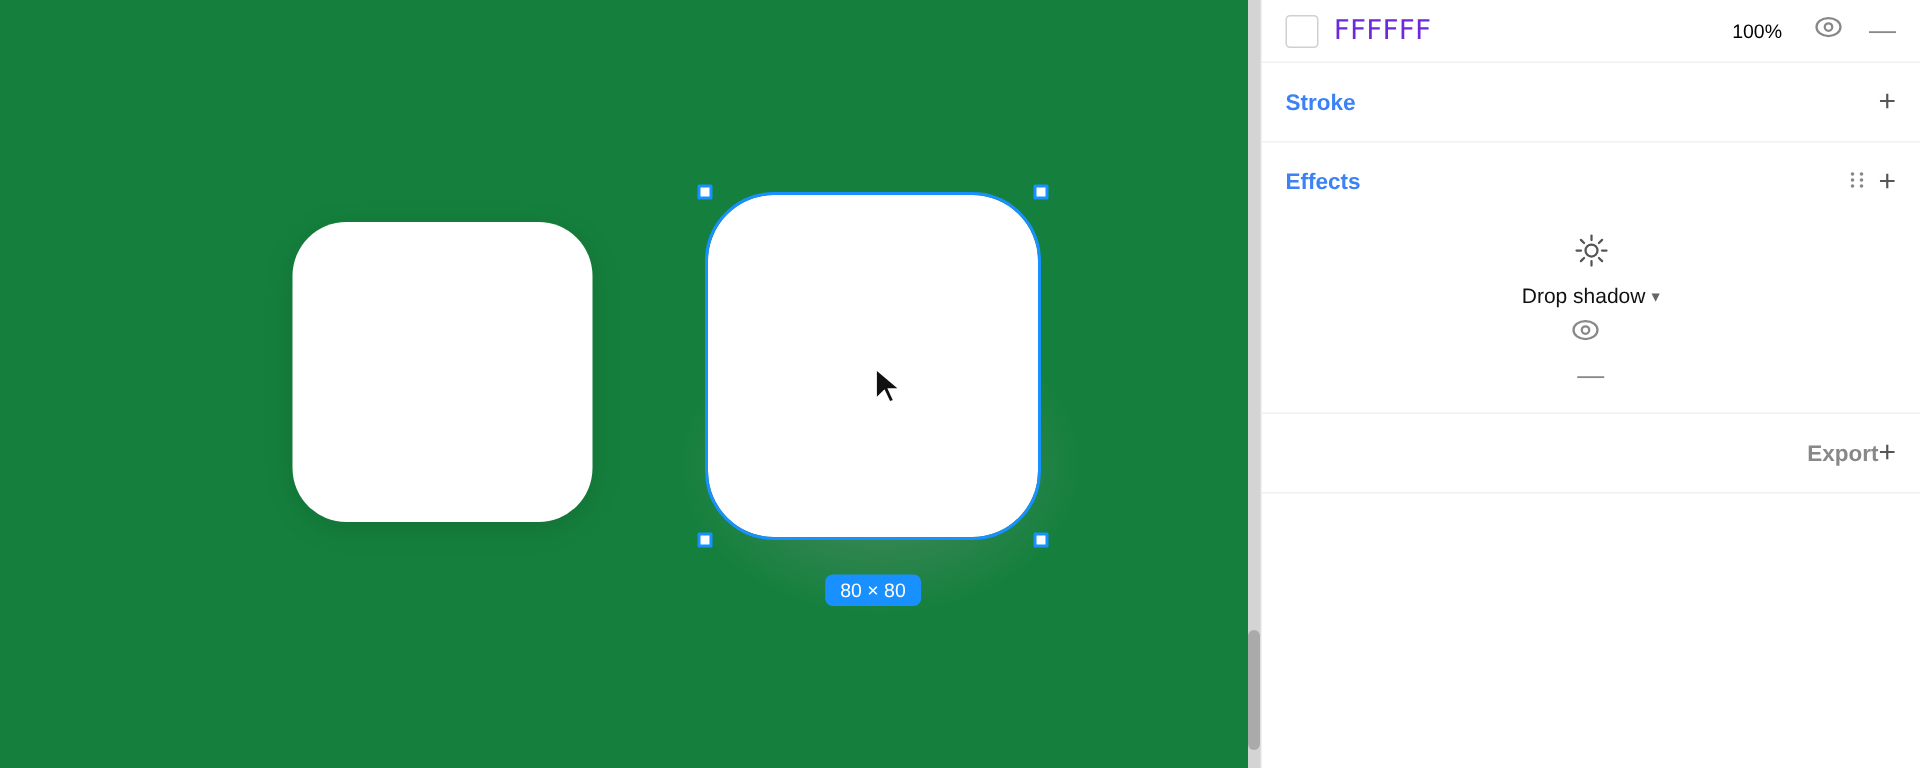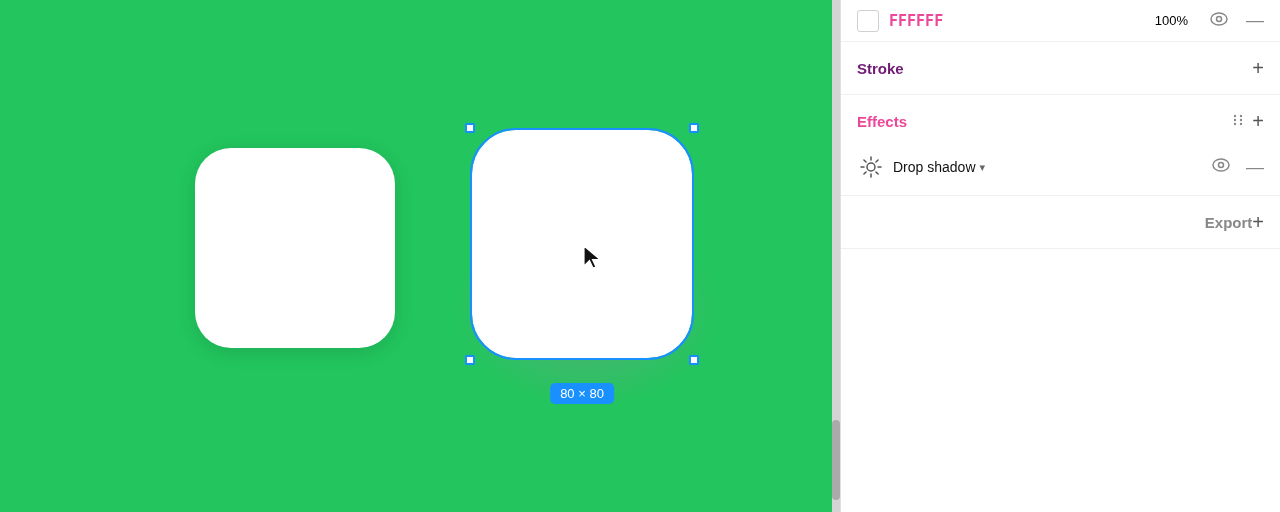--- a/index.html
+++ b/index.html
@@ -7,21 +7,21 @@
       width: 1280px;
       height: 512px;
       overflow: hidden;
       display: flex;
       font-family: -apple-system, BlinkMacSystemFont, 'Segoe UI', sans-serif;
     }
 
     
     .canvas-area {
       flex: 1;
-      background: #22c55e;
+      background: #15803d;
       position: relative;
       overflow: hidden;
     }
 
     
     .shape-left {
       position: absolute;
       left: 195px;
       top: 148px;
       width: 200px;
@@ -151,25 +151,24 @@
     .fill-color-swatch {
       width: 22px;
       height: 22px;
       background: #ffffff;
       border: 1px solid #d0d0d0;
       border-radius: 3px;
       flex-shrink: 0;
     }
 
     .fill-hex {
-      font-size: 15px;
-      color: #ec4899;
+      font-size: 18px;
+      color: #6d28d9;
       font-family: monospace;
       flex: 1;
-      font-weight: bold;
     }
 
     .fill-opacity {
       font-size: 13px;
       color: #000000;
       margin-right: 12px;
     }
 
     .icon-eye {
       color: #888;
@@ -194,26 +193,26 @@
     .section-header {
       display: flex;
       align-items: center;
       height: 52px;
       cursor: pointer;
     }
 
     .section-title {
       font-size: 15px;
       font-weight: 600;
-      color: #701a75;
+      color: #3b82f6;
       flex: 1;
     }
 
     .section-title.dark {
-      color: #ec4899;
+      color: #3b82f6;
     }
 
     .icon-plus {
       color: #555;
       font-size: 20px;
       font-weight: 300;
       cursor: pointer;
     }
 
     .icon-grip {
@@ -221,20 +220,21 @@
       font-size: 14px;
       margin-right: 8px;
     }
 
     
     .effect-row {
       display: flex;
       align-items: center;
       padding: 6px 0 14px 0;
       gap: 8px;
+      flex-direction: column;
     }
 
     .effect-icon {
       width: 28px;
       height: 28px;
       display: flex;
       align-items: center;
       justify-content: center;
       flex-shrink: 0;
     }

